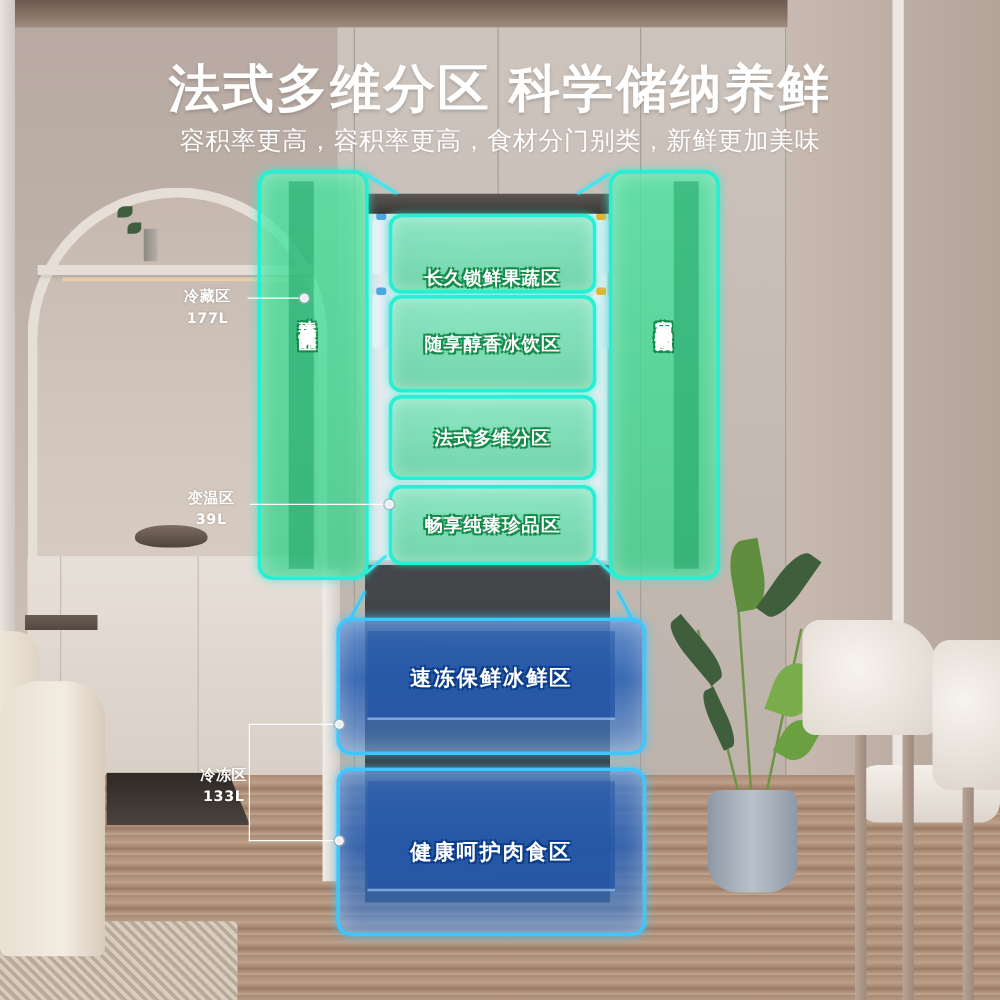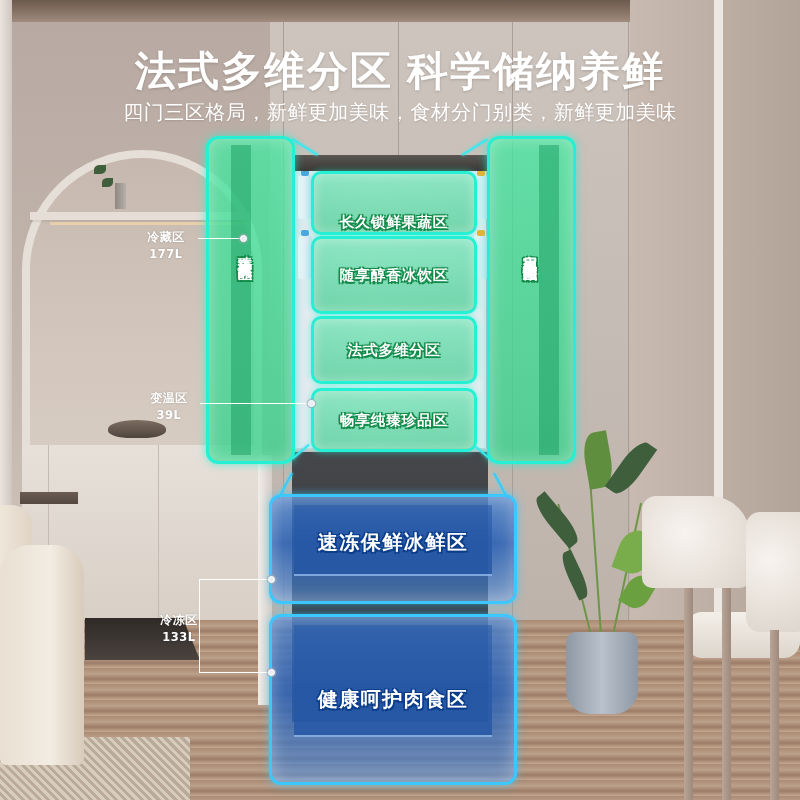--- a/index.html
+++ b/index.html
@@ -184,29 +184,29 @@
 
     
     .b-panel {
       position: absolute; left: 269px; width: 248px;
       border: 3px solid #3cc8ff; border-radius: 12px;
       background: linear-gradient(180deg, rgba(70,130,210,0.75) 0%, rgba(40,95,180,0.88) 45%, rgba(80,140,215,0.6) 100%);
       box-shadow: 0 0 8px rgba(60,200,255,0.7), inset 0 0 18px rgba(255,255,255,0.35);
       display: flex; align-items: center; justify-content: center;
     }
     .b-panel-1 { top: 494px; height: 110px; padding-bottom: 14px; }
-    .b-panel-2 { top: 614px; height: 171px; padding-bottom: 0; }
+    .b-panel-2 { top: 614px; height: 135px; padding-bottom: 0; }
     .b-inner {
       position: absolute; left: 22px; right: 22px; top: 8px; height: 68%;
       background: linear-gradient(180deg, rgba(40,90,170,0.55), rgba(35,85,165,0.8));
       border-bottom: 2px solid rgba(160,200,240,0.7);
     }
     .b-label {
       position: relative; z-index: 2;
-      color: #fff; font-weight: bold; font-size: 20px; letter-spacing: 1.5px;
+      color: #fff; font-weight: bold; font-size: 17px; letter-spacing: 1.5px;
       text-shadow:
         -1.5px -1.5px 0 #0b3d8a, 1.5px -1.5px 0 #0b3d8a,
         -1.5px 1.5px 0 #0b3d8a, 1.5px 1.5px 0 #0b3d8a;
     }
 
     
     .callout {
       position: absolute; color: #fff; font-weight: bold; font-size: 11.5px;
       text-align: center; line-height: 17px; letter-spacing: 0.5px;
       text-shadow: 0 0 2px rgba(0,0,0,0.25);
@@ -353,13 +353,13 @@
 </div>
 <div class="callout-line" style="left:199px;top:579px;width:1px;height:94px;"></div>
 <div class="callout-line" style="left:199px;top:579px;width:72px;height:1px;"></div>
 <div class="callout-line" style="left:199px;top:672px;width:72px;height:1px;"></div>
 <div class="callout-dot" style="left:268px;top:576px;"></div>
 <div class="callout-dot" style="left:268px;top:669px;"></div>
 
 <div class="headline">
   <span>法式多维分区</span><span class="gap"></span><span>科学储纳养鲜</span>
 </div>
-<div class="subline">四门三区格局，新鲜更加美味，食材分门别类，新鲜更加美味</div>
+<div class="subline">容积率更高，容积率更高，食材分门别类，新鲜更加美味</div>
 
 </body></html>

